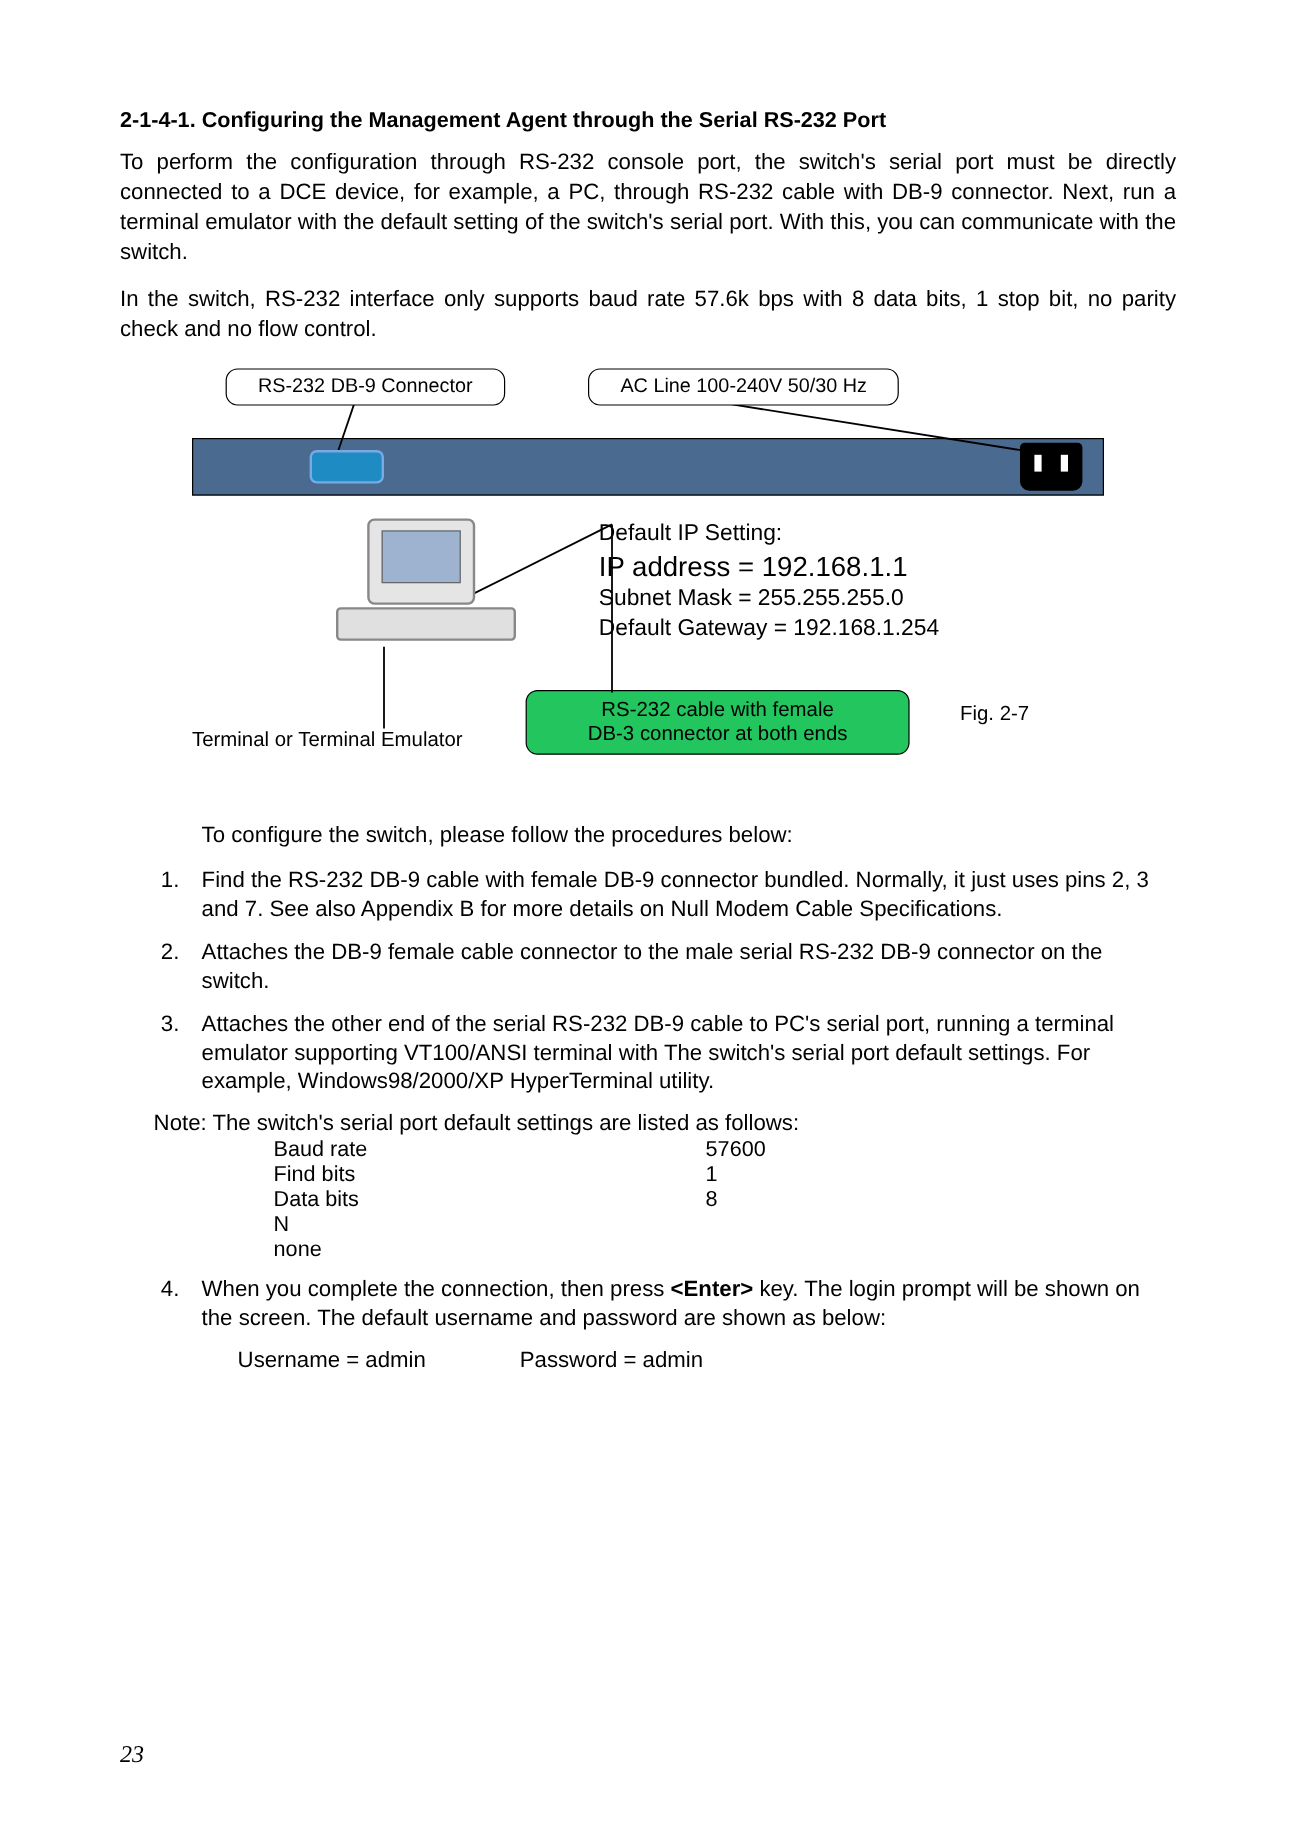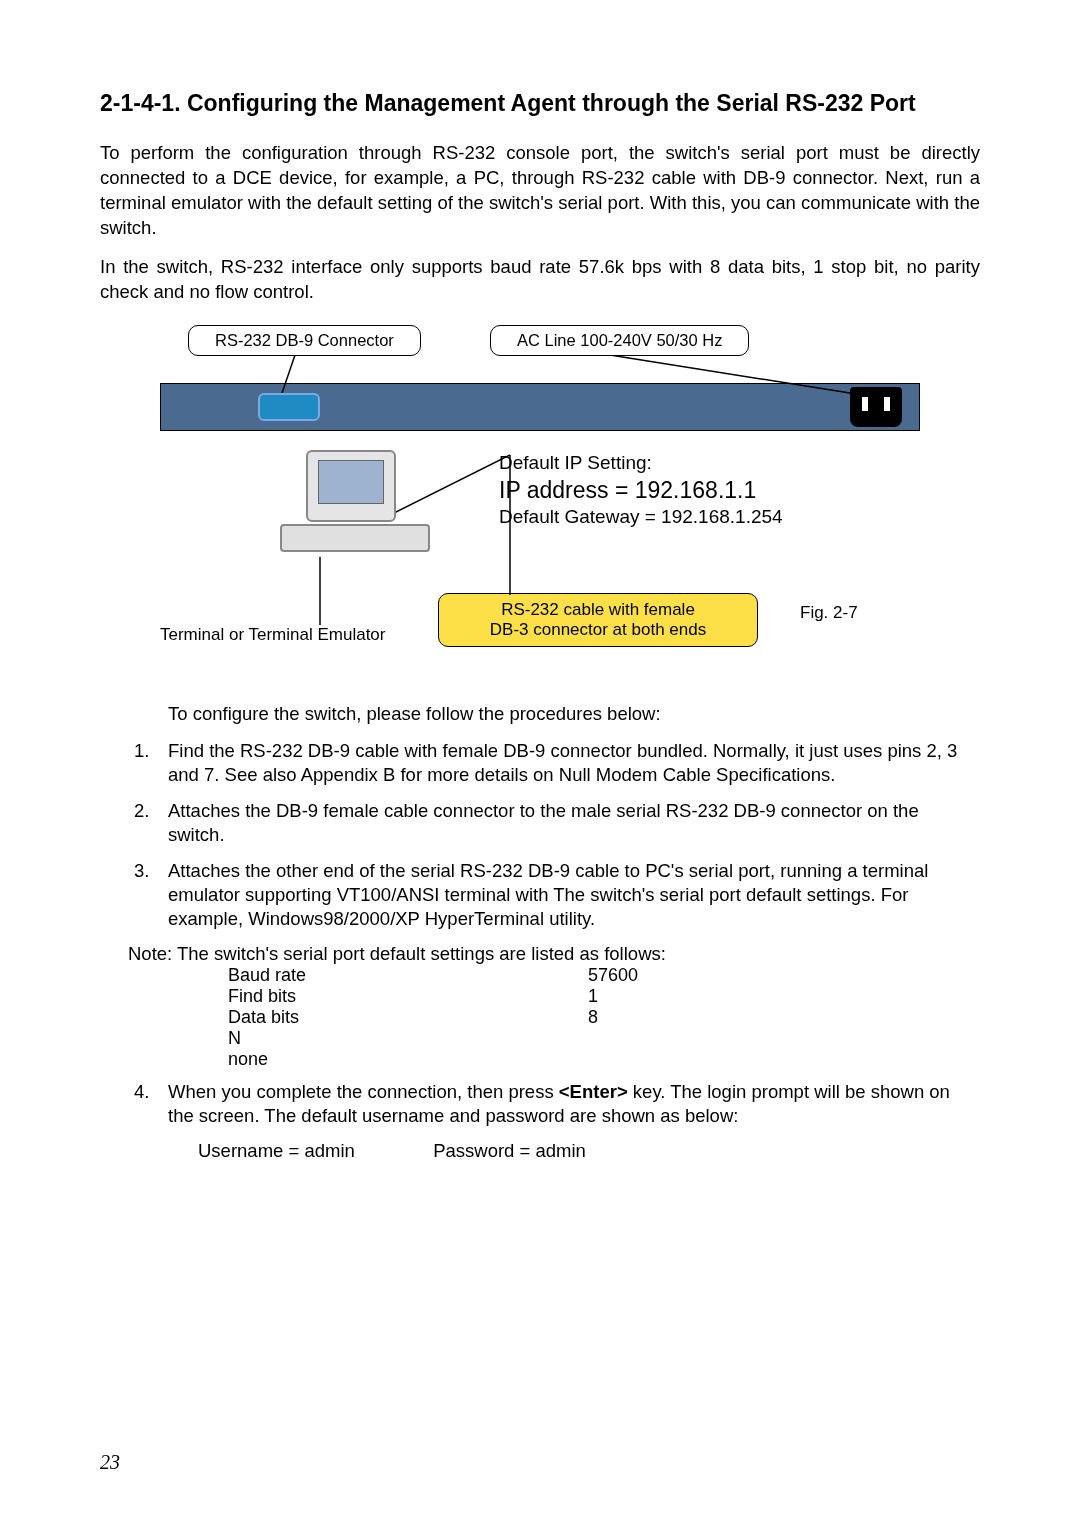--- a/index.html
+++ b/index.html
@@ -7,22 +7,22 @@
       width: 1080px;
       height: 1528px;
       background: #fff;
       font-family: Arial, Helvetica, sans-serif;
       color: #000;
       padding: 90px 100px 40px 100px;
       position: relative;
     }
     .section-heading {
       font-weight: bold;
-      font-size: 23px;
-      margin-bottom: 24px;
+      font-size: 18px;
+      margin-bottom: 12px;
     }
     .para {
       font-size: 18.5px;
       text-align: justify;
       line-height: 1.35;
       margin-bottom: 14px;
     }
     .diagram-wrap {
       position: relative;
       width: 760px;
@@ -122,21 +122,21 @@
     }
     .ip-box .l1 { font-size: 19px; }
     .ip-box .l2 { font-size: 23px; }
     .cable-box {
       position: absolute;
       top: 268px;
       left: 278px;
       width: 320px;
       border: 1.5px solid #000;
       border-radius: 10px;
-      background: #fde047;
+      background: #22c55e;
       font-size: 17px;
       padding: 6px 16px;
       text-align: center;
     }
     .fig-label {
       position: absolute;
       top: 278px;
       left: 640px;
       font-size: 17px;
     }
@@ -226,20 +226,21 @@
   <div class="plug"></div>
 
   <div class="pc-icon">
     <div class="pc-monitor"></div>
     <div class="pc-base"></div>
   </div>
 
   <div class="ip-box">
     <div class="l1">Default IP Setting:</div>
     <div class="l2">IP address = 192.168.1.1</div>
+    <div>Subnet Mask = 255.255.255.0</div>
     <div>Default Gateway = 192.168.1.254</div>
   </div>
 
   <div class="cable-box">
     <div>RS-232 cable with female</div>
     <div>DB-3 connector at both ends</div>
   </div>
 
   <div class="fig-label">Fig. 2-7</div>
   <div class="terminal-label">Terminal or Terminal Emulator</div>

